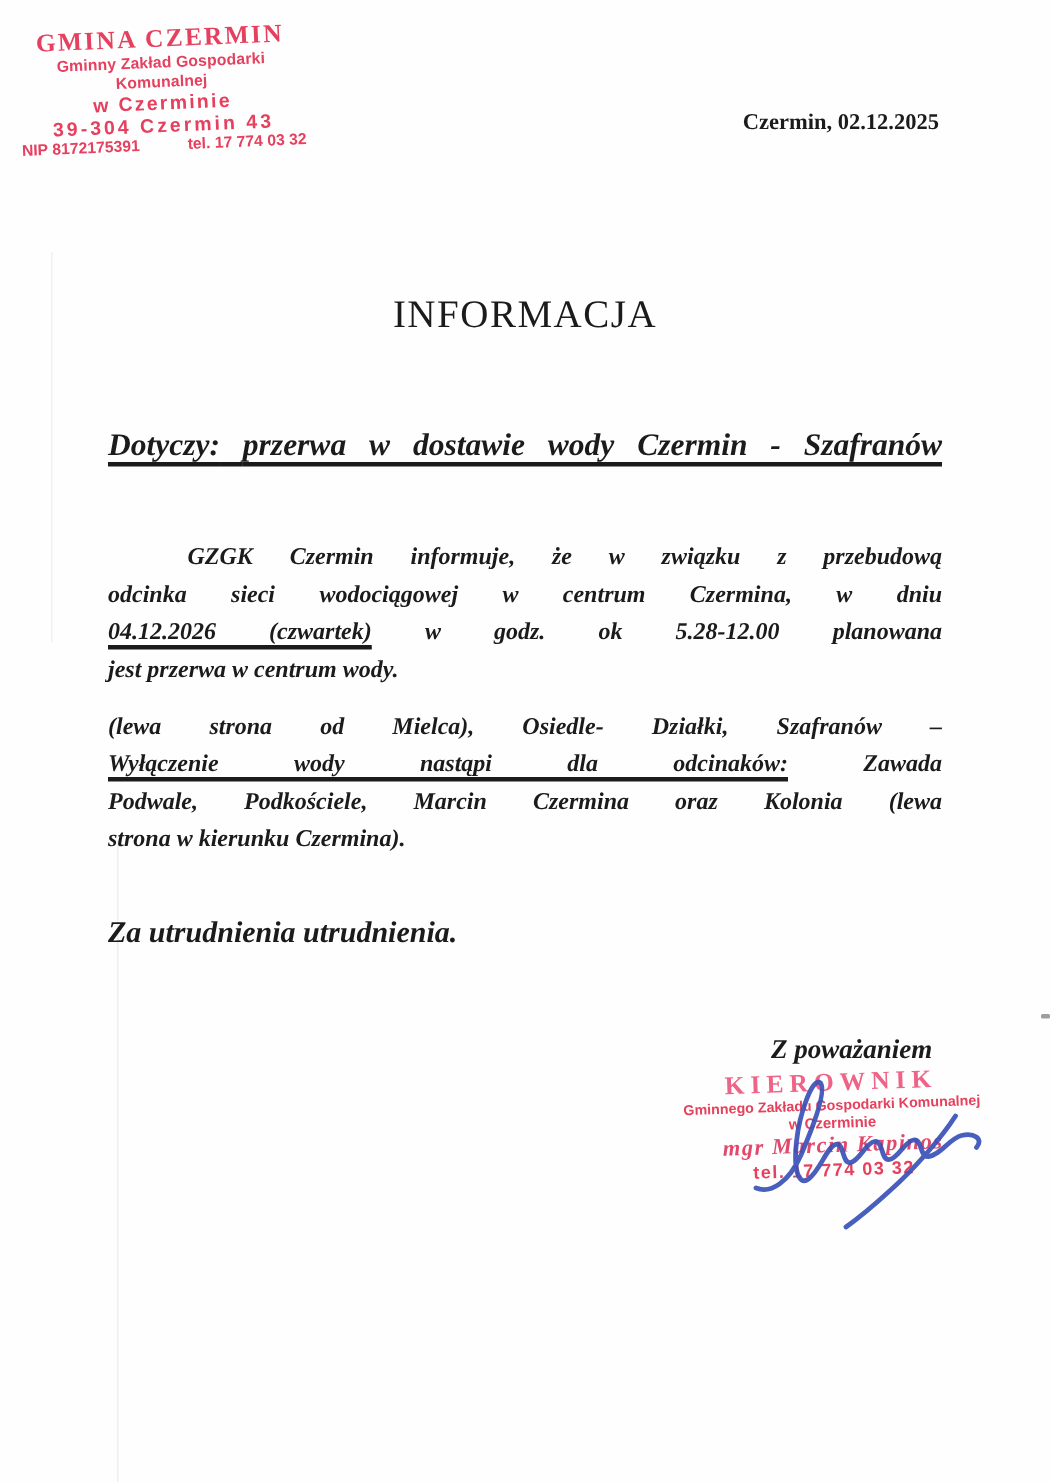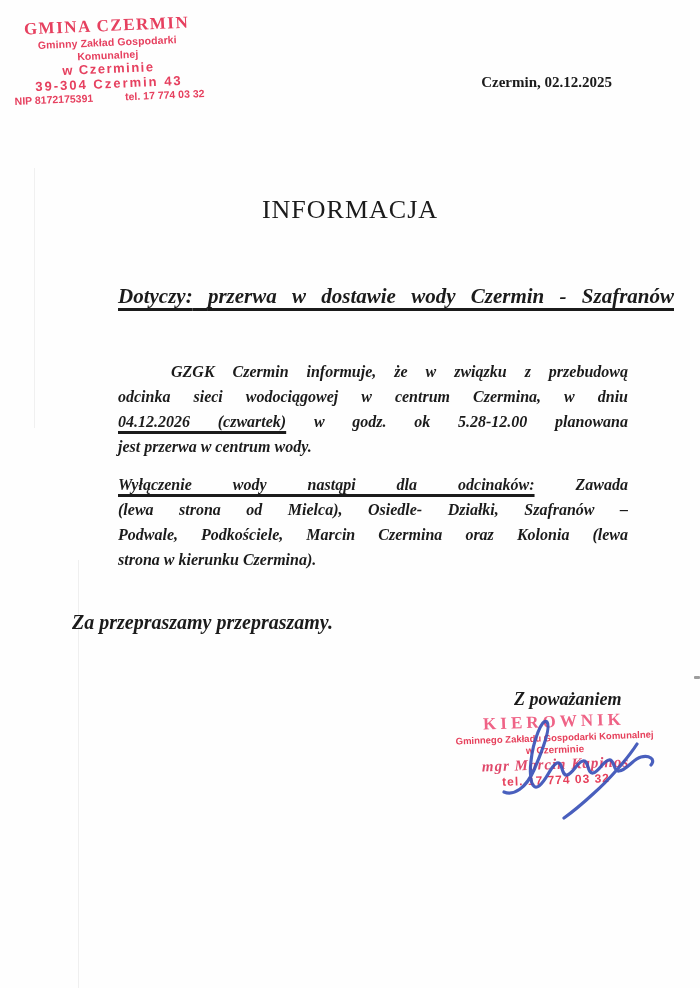--- a/index.html
+++ b/index.html
@@ -15,31 +15,31 @@
     transform:rotate(-2.4deg);transform-origin:50% 50%;
     -webkit-user-select:none;user-select:none;
   }
   .ts1{font-family:"Liberation Serif",serif;font-weight:bold;font-size:17px;letter-spacing:1.5px;line-height:20px;}
   .ts2{font-family:"Liberation Sans",sans-serif;font-weight:bold;font-size:10.5px;line-height:13px;letter-spacing:0.1px;}
   .ts3{font-family:"Liberation Sans",sans-serif;font-weight:bold;font-size:13px;letter-spacing:1.5px;line-height:14px;}
   .ts4{font-family:"Liberation Sans",sans-serif;font-weight:bold;font-size:13px;letter-spacing:2px;line-height:15px;}
   .ts5{display:flex;justify-content:space-between;font-family:"Liberation Sans",sans-serif;font-weight:bold;font-size:10.5px;line-height:13px;padding:0 1px;}
   
   .date{
-    position:absolute;top:74px;right:88px;
+    position:absolute;top:74px;right:74px;
     font-weight:bold;font-size:15px;
   }
   
   .title{
     position:absolute;top:195px;left:0;width:100%;text-align:center;
     font-weight:normal;font-size:26px;letter-spacing:1px;
   }
   
   .content{position:absolute;left:72px;width:556px;font-weight:bold;font-style:italic;}
-  .jline{text-align:justify;text-align-last:justify;white-space:normal;margin-left:46px;}
+  .jline{text-align:justify;text-align-last:justify;white-space:normal;}
   .bodytext{font-size:16px;line-height:25px;}
   .u{
     text-decoration:underline;
     text-decoration-thickness:2.5px;
     text-underline-offset:4px;
   }
   .subject{
     top:283px;font-size:21px;line-height:26px;
     text-decoration:underline;text-decoration-thickness:2.5px;text-underline-offset:5px;
   }
@@ -102,30 +102,30 @@
     <div class="jline indent">GZGK Czermin informuje, że w związku z przebudową</div>
     <div class="jline">odcinka sieci wodociągowej w centrum Czermina, w dniu</div>
     <div class="jline">
       <span class="u">04.12.2026 (czwartek)</span>
       <span>w godz. ok 5.28-12.00  planowana</span>
     </div>
     <div class="jline lastline">jest przerwa w centrum wody.</div>
   </div>
 
   <div class="content para2 bodytext">
+    <div class="jline">(lewa strona od Mielca), Osiedle- Działki, Szafranów –</div>
     <div class="jline">
       <span class="u">Wyłączenie wody nastąpi dla odcinaków:</span>
       <span>Zawada</span>
     </div>
-    <div class="jline">(lewa strona od Mielca), Osiedle- Działki, Szafranów –</div>
     <div class="jline">Podwale, Podkościele, Marcin Czermina oraz Kolonia (lewa</div>
     <div class="jline lastline">strona w kierunku Czermina).</div>
   </div>
 
-  <div class="content apology">Za przepraszamy przepraszamy.</div>
+  <div class="content apology">Za utrudnienia utrudnienia.</div>
 
   <div class="closing">Z poważaniem</div>
 
   <div class="stamp-bottom">
     <div class="bs-title">KIEROWNIK</div>
     <div class="bs-org">Gminnego Zakładu Gospodarki Komunalnej</div>
     <div class="bs-place">w Czerminie</div>
     <div class="bs-name">mgr Marcin Kapinos</div>
     <div class="bs-tel">tel. 17 774 03 32</div>
   </div>

